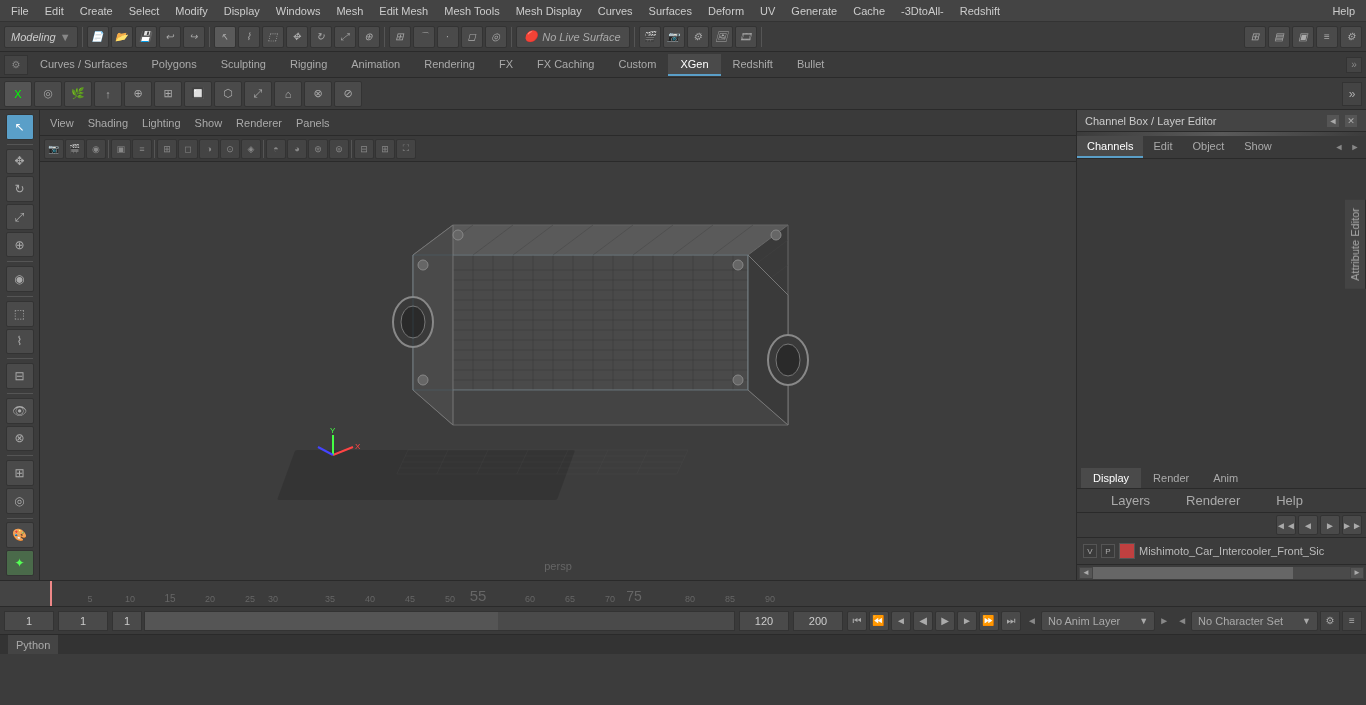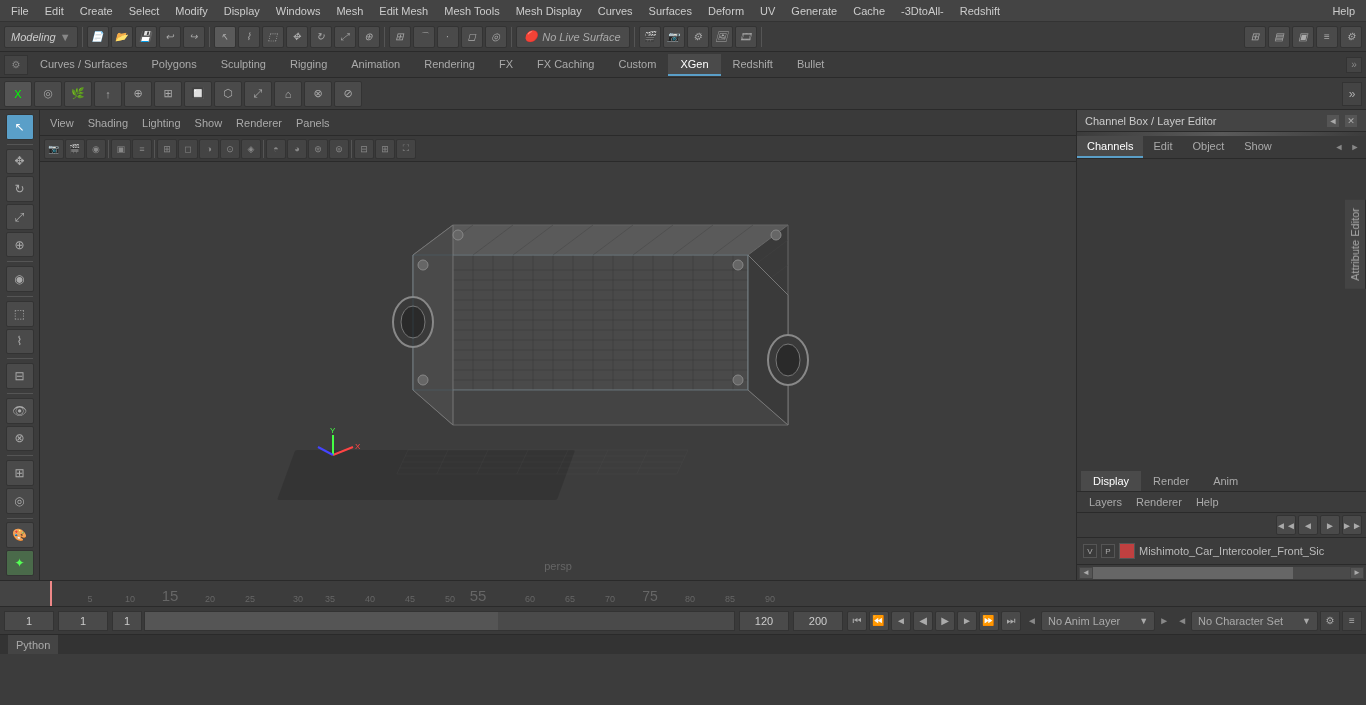--- a/index.html
+++ b/index.html
@@ -311,22 +311,23 @@
       display: flex;
       align-items: center;
       gap: 2px;
       padding: 2px 6px;
       background: #3c3c3c;
       border-bottom: 1px solid #2a2a2a;
     }
     .lm-item {
       padding: 2px 6px;
       color: #aaa;
-      font-size: 11px;
-      cursor: pointer;
+      font-size: 13px;
+      cursor: pointer;
+      margin-left: 22px;
     }
     #layers-toolbar {
       display: flex;
       align-items: center;
       padding: 2px 4px;
       gap: 2px;
       background: #3c3c3c;
       border-bottom: 1px solid #2a2a2a;
     }
     .lt-btn {
@@ -901,33 +902,33 @@
     <div style="position:absolute;left:0;top:0;width:50px;height:100%;background:#444;display:flex;align-items:center;justify-content:center;font-size:10px;color:#888;"></div>
 
     <div style="position:absolute;left:50px;right:290px;top:0;bottom:0;overflow:hidden;">
       <div style="position:relative;height:100%;background:#3c3c3c;">
 
         <div style="position:absolute;left:0;top:0;width:2px;height:100%;background:#e88;"></div>
 
         <div style="display:flex;align-items:flex-end;height:100%;padding-bottom:2px;">
           <span class="tick-label" style="left:40px;position:absolute;color:#666;font-size:9px;">5</span>
           <span class="tick-label" style="left:80px;position:absolute;color:#666;font-size:9px;">10</span>
-          <span class="tick-label" style="left:120px;position:absolute;color:#666;font-size:15px;">15</span>
+          <span class="tick-label" style="left:120px;position:absolute;color:#666;font-size:10px;">15</span>
           <span class="tick-label" style="left:160px;position:absolute;color:#666;font-size:9px;">20</span>
           <span class="tick-label" style="left:200px;position:absolute;color:#666;font-size:9px;">25</span>
-          <span class="tick-label" style="left:248px;position:absolute;color:#666;font-size:9px;">30</span>
+          <span class="tick-label" style="left:223px;position:absolute;color:#666;font-size:9px;">30</span>
           <span class="tick-label" style="left:280px;position:absolute;color:#666;font-size:9px;">35</span>
           <span class="tick-label" style="left:320px;position:absolute;color:#666;font-size:9px;">40</span>
           <span class="tick-label" style="left:360px;position:absolute;color:#666;font-size:9px;">45</span>
           <span class="tick-label" style="left:400px;position:absolute;color:#666;font-size:9px;">50</span>
           <span class="tick-label" style="left:428px;position:absolute;color:#666;font-size:15px;">55</span>
           <span class="tick-label" style="left:480px;position:absolute;color:#666;font-size:9px;">60</span>
           <span class="tick-label" style="left:520px;position:absolute;color:#666;font-size:9px;">65</span>
           <span class="tick-label" style="left:560px;position:absolute;color:#666;font-size:9px;">70</span>
-          <span class="tick-label" style="left:600px;position:absolute;color:#666;font-size:14px;">75</span>
+          <span class="tick-label" style="left:584px;position:absolute;color:#666;font-size:14px;">75</span>
           <span class="tick-label" style="left:640px;position:absolute;color:#666;font-size:9px;">80</span>
           <span class="tick-label" style="left:680px;position:absolute;color:#666;font-size:9px;">85</span>
           <span class="tick-label" style="left:720px;position:absolute;color:#666;font-size:9px;">90</span>
         </div>
       </div>
     </div>
   </div>
 </div>
 
 <div id="bottom-bar">

